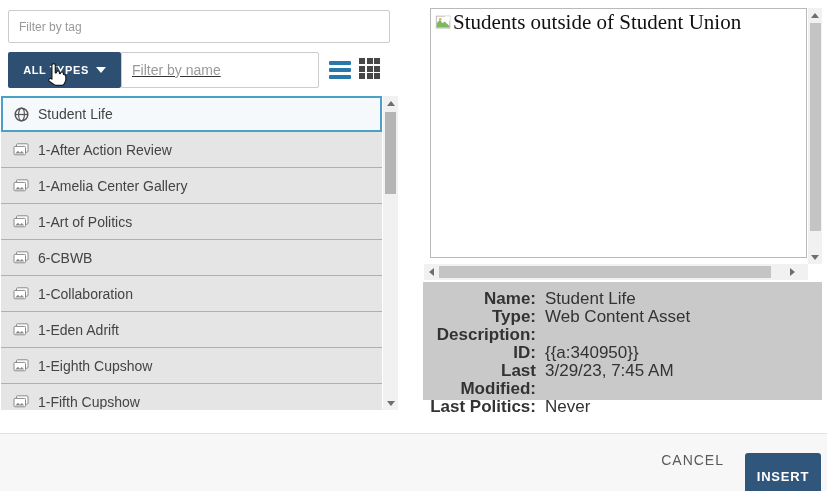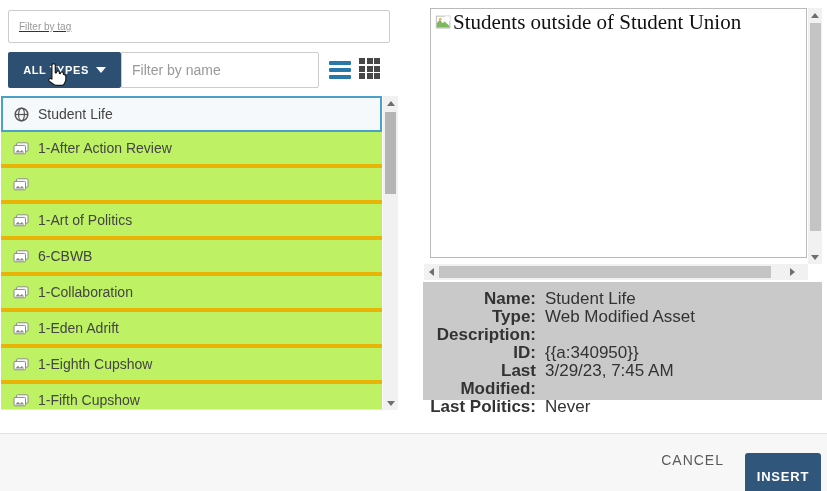--- a/index.html
+++ b/index.html
@@ -4,49 +4,49 @@
 <style>
   * { margin:0; padding:0; box-sizing:border-box; }
   html,body { width:827px; height:491px; }
   body { font-family:"Liberation Sans", sans-serif; background:#fff; position:relative; overflow:hidden; }
   .abs { position:absolute; }
 
   
   .tag-input {
     left:8px; top:10px; width:382px; height:33px;
     border:1px solid #ccc; border-radius:2px; padding:0 10px;
-    font-size:10px; color:#333; outline:none; font-family:"Liberation Sans",sans-serif;text-decoration:underline;
+    font-size:12px; color:#333; outline:none; font-family:"Liberation Sans",sans-serif;
   }
   .tag-input::placeholder, .name-input::placeholder { color:#999; }
 
   .types-btn {
     left:8px; top:52px; width:113px; height:36px;
     background:#2d4f71; color:#fff; border:none; border-radius:2px;
     font-size:11px; font-weight:bold; letter-spacing:.6px;
     display:flex; align-items:center; justify-content:center; gap:7px;
     cursor:pointer; font-family:"Liberation Sans",sans-serif;
   }
   .caret-down { width:0; height:0; border-left:5px solid transparent; border-right:5px solid transparent; border-top:6px solid #fff; }
 
   .name-input {
     left:121px; top:52px; width:198px; height:36px;
     border:1px solid #ccc; border-radius:0 2px 2px 0; padding:0 10px;
-    font-size:14px; color:#333; outline:none; font-family:"Liberation Sans",sans-serif;
+    font-size:14px; color:#333; outline:none; font-family:"Liberation Sans",sans-serif;text-decoration:underline;
   }
 
   .view-list-btn { left:329px; top:59px; width:24px; height:22px; display:flex; flex-direction:column; justify-content:center; gap:3px; cursor:pointer; background:none; border:none; }
   .view-list-btn .bar { height:4px; width:22px; background:#2679a8; border-radius:1px; }
   .view-grid-btn { left:359px; top:58px; width:23px; height:23px; display:grid; grid-template-columns:repeat(3,6px); grid-template-rows:repeat(3,6px); gap:1.5px; cursor:pointer; background:none; border:none; }
   .view-grid-btn .sq { background:#474747; }
 
   
   .asset-list { left:1px; top:96px; width:397px; height:314px; overflow:hidden; background:#fff; border-bottom:1px solid #e5e5e5; }
   .asset-item {
     width:381px; height:36px; display:flex; align-items:center; gap:9px;
-    padding:8px 12px; border-bottom:4px solid #eab308; background:#bef264;
+    padding:8px 12px; border-bottom:1px solid #eab308; background:#e5e5e5;
     font-size:14px; color:#444; cursor:pointer;
   }
   .asset-item.selected {
     border:2px solid #4ba0c7; background:#f6f9fb; padding:0 11px;
   }
   .asset-item .ico { flex:0 0 auto; display:flex; }
 
   
   .list-scrollbar { left:383px; top:96px; width:15px; height:314px; background:#f1f1f1; }
   .sb-arrow { position:absolute; left:0; width:15px; height:14px; display:flex; align-items:center; justify-content:center; cursor:pointer; }
@@ -141,20 +141,21 @@
     <span>1-After Action Review</span>
   </div>
   <div class="asset-item">
     <span class="ico">
       <svg width="16" height="13" viewBox="0 0 16 13">
           <rect x="3.5" y="0.8" width="11.5" height="8.4" rx="1" fill="#fff" stroke="#8a8a8a"></rect>
           <rect x="1" y="3.4" width="11.5" height="8.4" rx="1" fill="#fff" stroke="#8a8a8a"></rect>
           <path d="M2.2 10.6 l2.8-2.8 1.9 1.9 1.8-1.8 2.5 2.7z" fill="#8a8a8a"></path>
         </svg>
     </span>
+    <span>1-Amelia Center Gallery</span>
   </div>
   <div class="asset-item">
     <span class="ico">
       <svg width="16" height="13" viewBox="0 0 16 13">
           <rect x="3.5" y="0.8" width="11.5" height="8.4" rx="1" fill="#fff" stroke="#8a8a8a"></rect>
           <rect x="1" y="3.4" width="11.5" height="8.4" rx="1" fill="#fff" stroke="#8a8a8a"></rect>
           <path d="M2.2 10.6 l2.8-2.8 1.9 1.9 1.8-1.8 2.5 2.7z" fill="#8a8a8a"></path>
         </svg>
     </span>
     <span>1-Art of Politics</span>
@@ -255,21 +256,21 @@
     </div>
 </div>
 
 <div class="abs details-panel">
   <div class="detail-row">
     <span class="detail-label">Name:</span>
     <span class="detail-value">Student Life</span>
   </div>
   <div class="detail-row">
     <span class="detail-label">Type:</span>
-    <span class="detail-value">Web Modified Asset</span>
+    <span class="detail-value">Web Content Asset</span>
   </div>
   <div class="detail-row">
     <span class="detail-label">Description:</span>
     <span class="detail-value"></span>
   </div>
   <div class="detail-row">
     <span class="detail-label">ID:</span>
     <span class="detail-value">{{a:340950}}</span>
   </div>
   <div class="detail-row">

